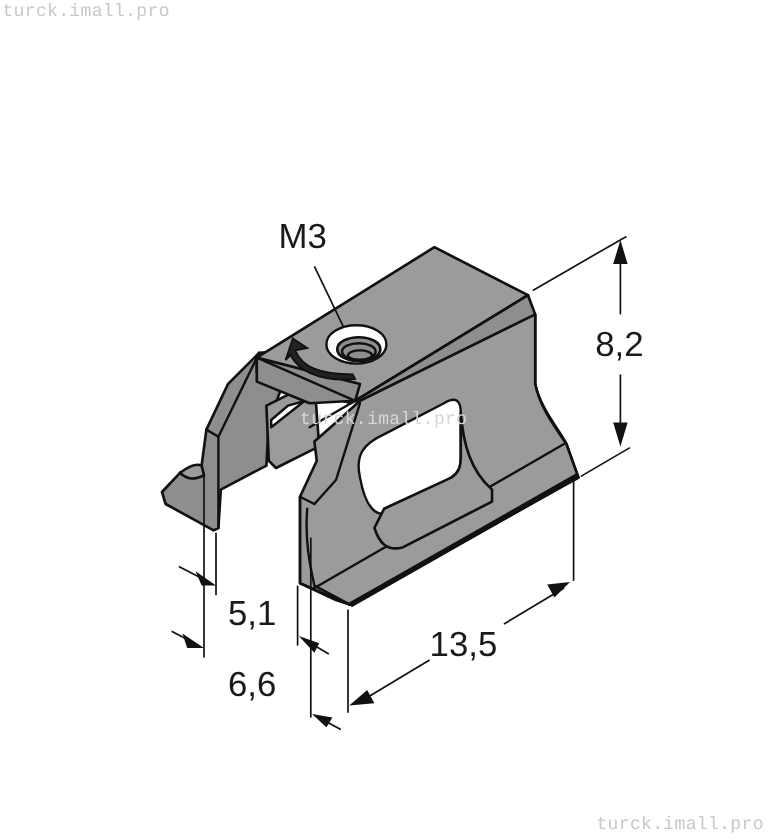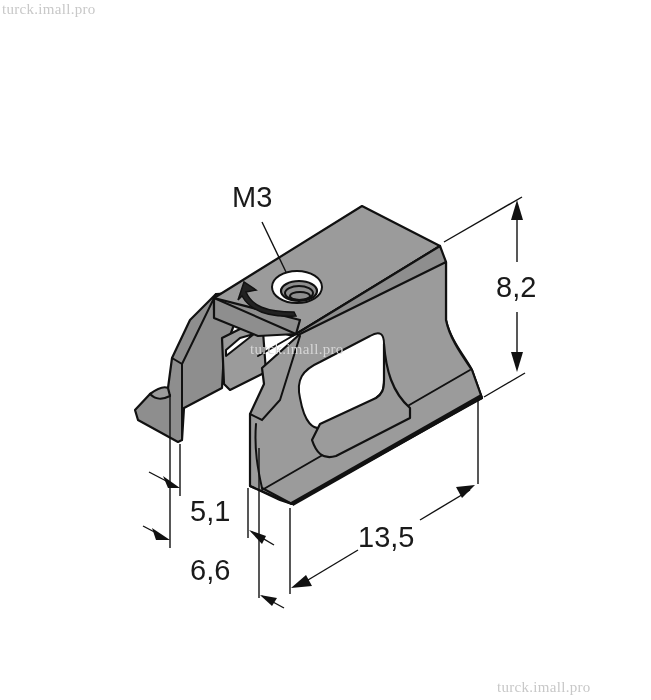--- a/index.html
+++ b/index.html
@@ -1,17 +1,17 @@
 <!DOCTYPE html>
 <html><head>
   <meta charset="utf-8">
   <style>
     html, body { margin: 0; padding: 0; background: #ffffff; }
     body { width: 651px; height: 700px; position: relative; overflow: hidden; font-family: "Liberation Sans", sans-serif; }
-    .watermark { position: absolute; font-family: Liberation Serif, serif; font-size: 15px; color: #c8c8c8; letter-spacing: 0.3px; white-space: nowrap; }
+    .watermark { position: absolute; font-family: Liberation Mono, monospace; font-size: 15px; color: #c8c8c8; letter-spacing: 0.3px; white-space: nowrap; }
     #wm-top { left: 2px; top: 1px; }
     #wm-bottom { left: 497px; top: 679px; }
     #wm-center { left: 250px; top: 341px; color: #d6d6d6; z-index: 2; }
     svg { position: absolute; left: 0; top: 0; }
     .dim-label { font-family: "Liberation Sans", "DejaVu Sans", sans-serif; font-size: 29px; fill: #1a1a1a; }
     .part { fill: #9b9b9b; stroke: #111; stroke-width: 2.2; stroke-linejoin: round; }
     .part-dark { fill: #8e8e8e; stroke: #111; stroke-width: 2.2; stroke-linejoin: round; }
     .hole { fill: #ffffff; stroke: #111; stroke-width: 2; stroke-linejoin: round; }
     .edge { fill: none; stroke: #111; stroke-width: 2; stroke-linecap: round; }
     .thin { fill: none; stroke: #111; stroke-width: 1.4; }

